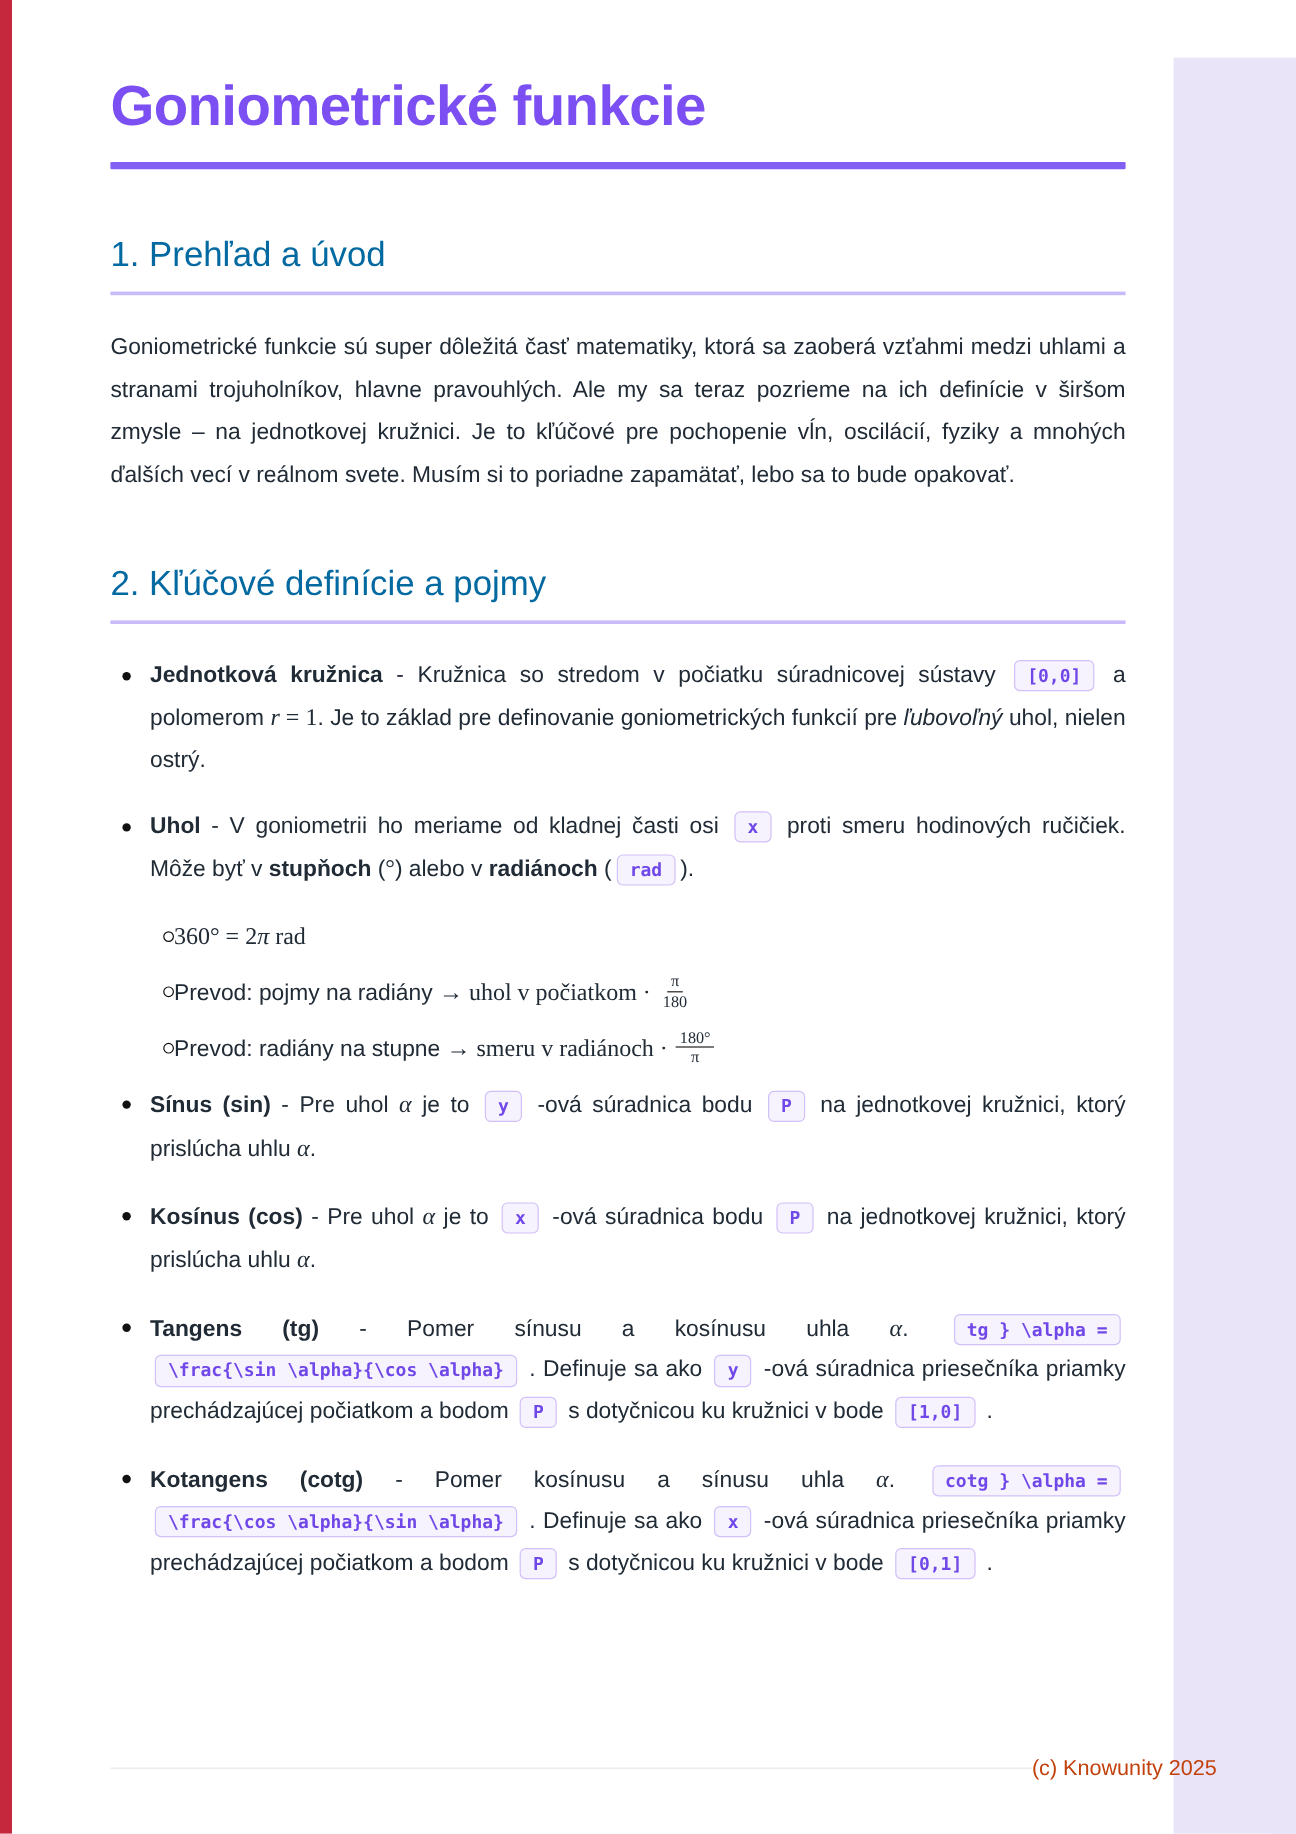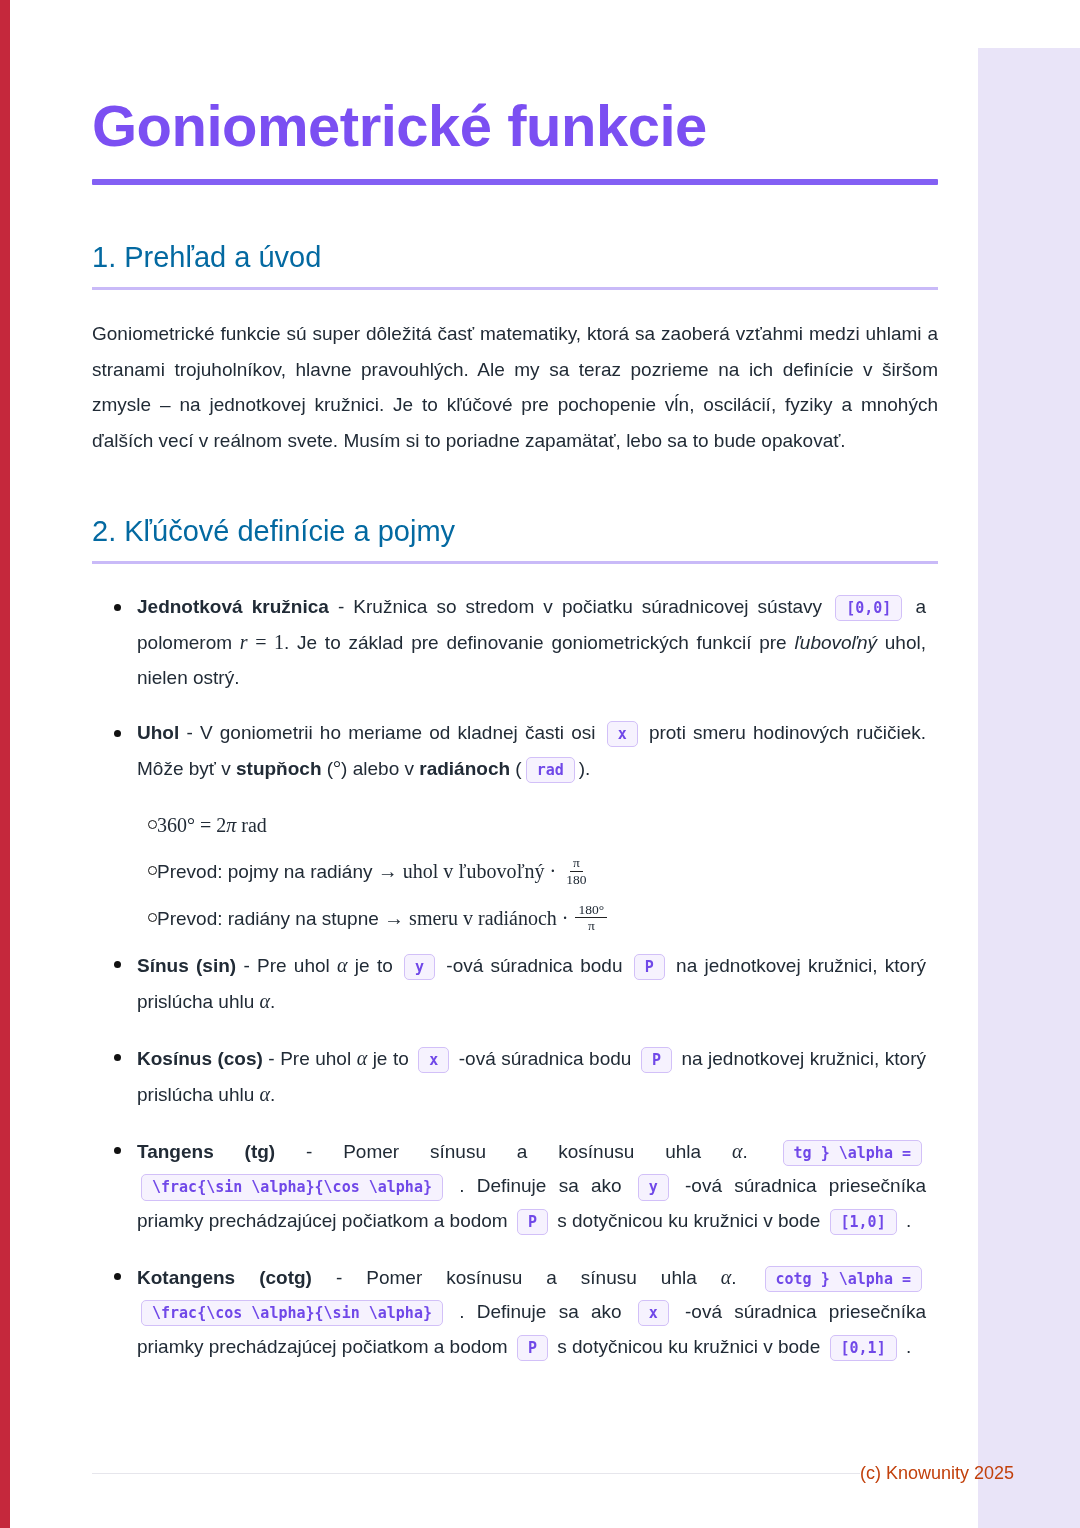--- a/index.html
+++ b/index.html
@@ -16,39 +16,39 @@
     background: #c5283c;
   }
   .lavender-strip {
     position: absolute; right: 0; top: 48px; width: 102px; bottom: 0;
     background: #e9e4f8;
   }
   .content {
     position: absolute; left: 92px; top: 0; width: 846px;
   }
   h1.title {
-    margin: 92px 0 0 0;
-    font-size: 58px; font-weight: 800; letter-spacing: -0.5px;
+    margin: 60px 0 0 0;
+    font-size: 47px; font-weight: 800; letter-spacing: -0.5px;
     color: #7b4ff2;
   }
   .title-rule {
     height: 6px; background: #8360f4; margin-top: 20px; border-radius: 1px;
   }
   h2.section {
     margin: 56px 0 0 0;
     font-size: 29px; font-weight: 400; color: #0369a1;
   }
   .section-rule {
     height: 3px; background: #c9baf8; margin-top: 13px; margin-bottom: 26px;
   }
   p.body-par {
     margin: 0; font-size: 19px; line-height: 1.88; text-align: justify;
     color: #212b36;
   }
-  ul.defs { list-style: none; margin: 12px; padding: 0 0 0 10px; }
+  ul.defs { list-style: none; margin: 0; padding: 0 0 0 10px; }
   ul.defs li {
     display: flex; align-items: flex-start;
     font-size: 19px; line-height: 1.82; color: #212b36;
   }
   li.lv1 { margin: 0 0 20px 0; gap: 16px; }
   li.lv2 { margin: 0 0 10px 34px; }
   .marker { flex: 0 0 auto; border-radius: 50%; }
   .m1 { width: 7px; height: 7px; background: #111; margin-top: 14px; }
   .m2 { width: 7px; height: 7px; background: transparent; border: 1.5px solid #111; margin-top: 13px; }
   .li-body { text-align: justify; }
@@ -106,21 +106,21 @@
       <li class="lv1">
         <span class="marker m1"></span>
         <div class="li-body"><span class="bold">Uhol</span><span class="text"> - V goniometrii ho meriame od kladnej časti osi </span><span class="code">x</span><span class="text"> proti smeru hodinových ručičiek. Môže byť v </span><span class="bold">stupňoch</span><span class="text"> (</span><span class="math">°</span><span class="text">) alebo v </span><span class="bold">radiánoch</span><span class="text"> (</span><span class="code">rad</span><span class="text">).</span></div>
       </li>
       <li class="lv2">
         <span class="marker m2"></span>
         <div class="li-body"><span class="math">360° = 2</span><span class="mathit">π</span><span class="math"> rad</span></div>
       </li>
       <li class="lv2">
         <span class="marker m2"></span>
-        <div class="li-body"><span class="text">Prevod: pojmy na radiány </span><span class="math">→ uhol v ľubovoľný · </span><span class="frac">
+        <div class="li-body"><span class="text">Prevod: pojmy na radiány </span><span class="math">→ uhol v počiatkom · </span><span class="frac">
             <span class="top">π</span>
             <span class="bot">180</span>
           </span></div>
       </li>
       <li class="lv2">
         <span class="marker m2"></span>
         <div class="li-body"><span class="text">Prevod: radiány na stupne </span><span class="math">→ smeru v radiánoch · </span><span class="frac">
             <span class="top">180°</span>
             <span class="bot">π</span>
           </span></div>

